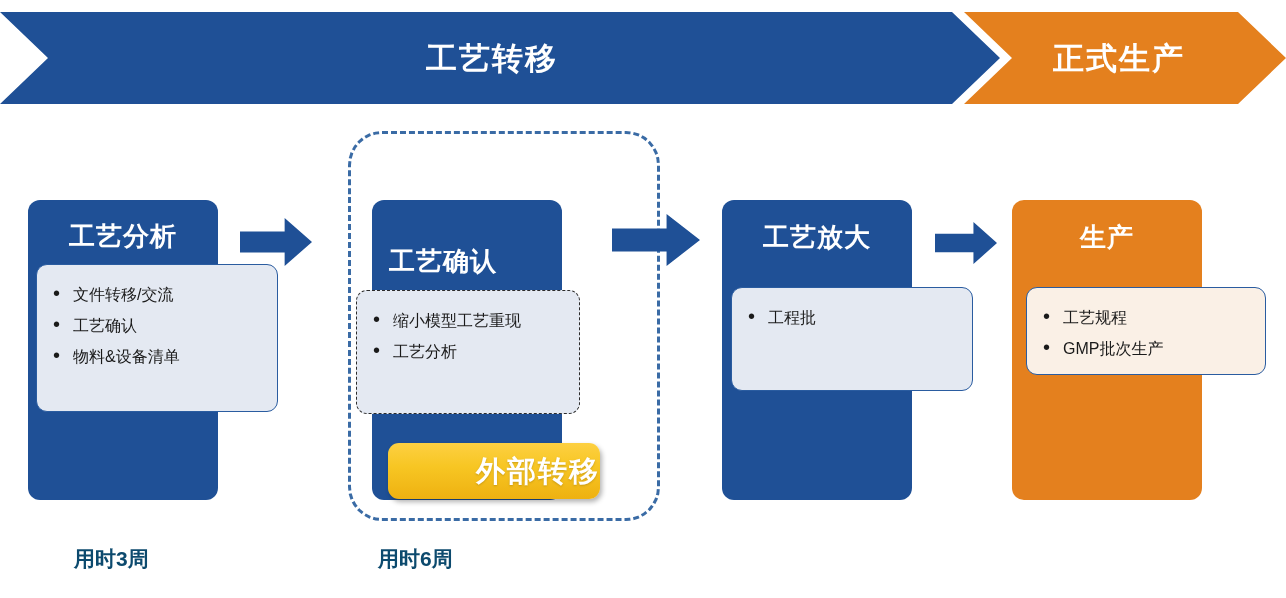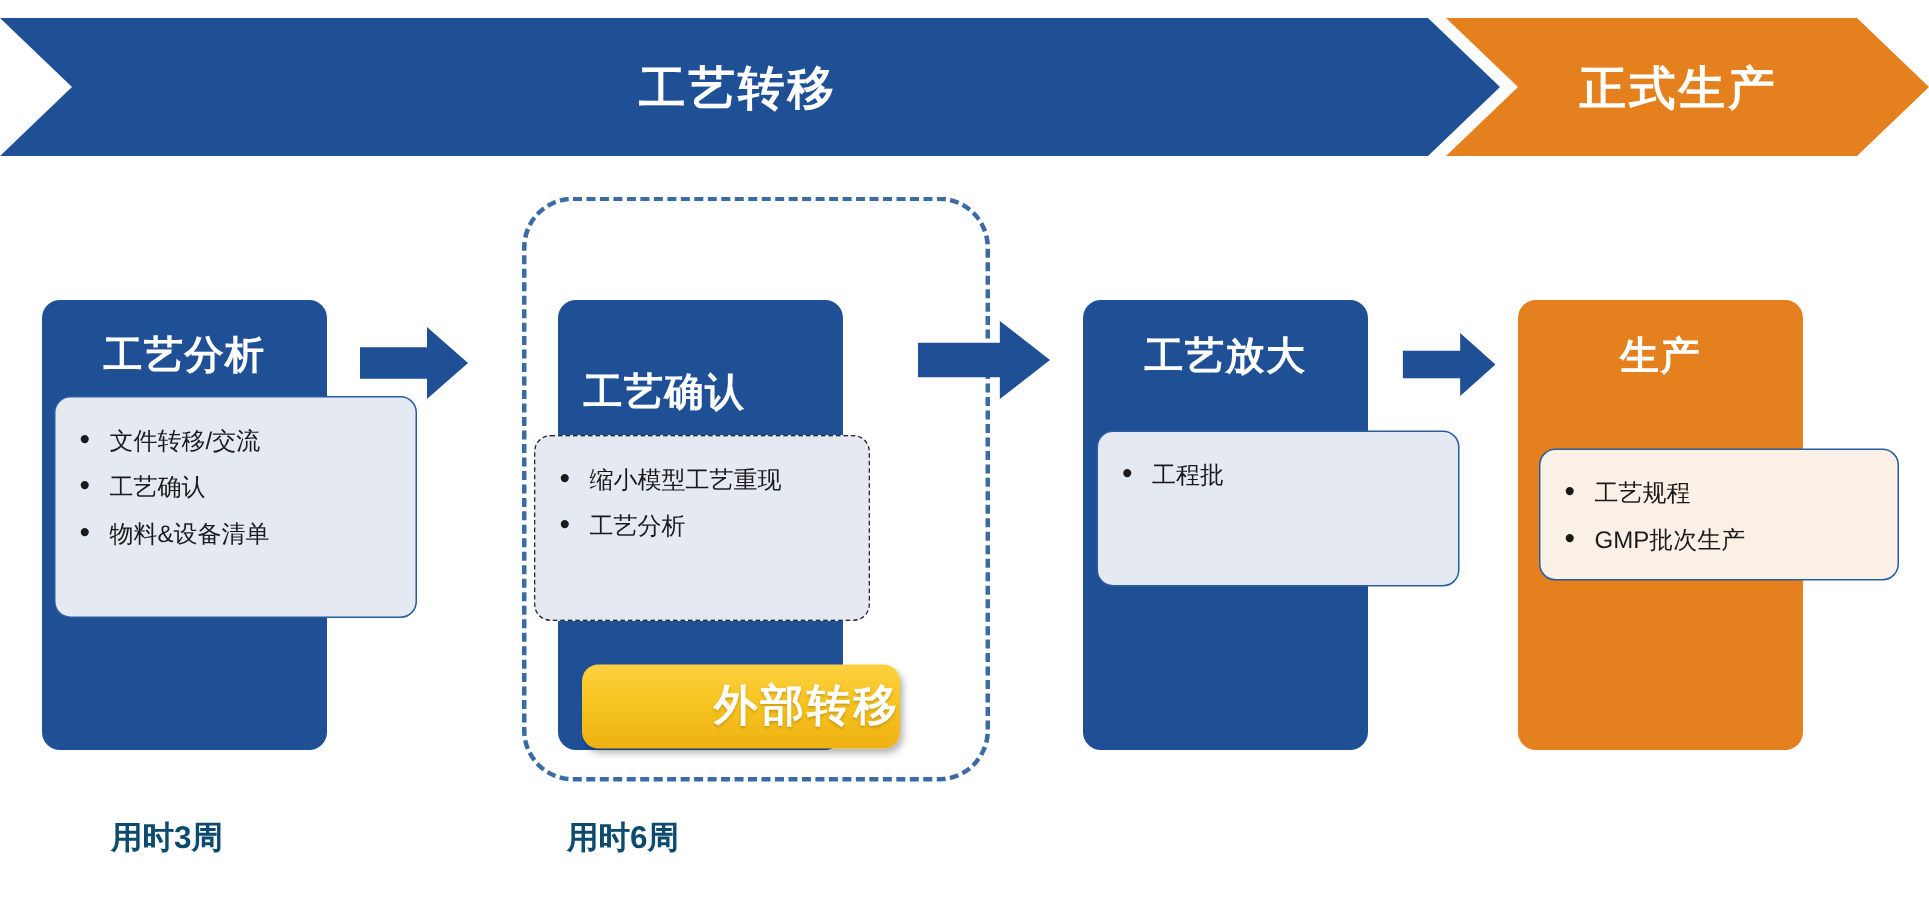--- a/index.html
+++ b/index.html
@@ -237,21 +237,21 @@
 <div class="detail-panel solid-blue-border" style="left:731px; top:287px; width:242px; height:104px;">
   <ul class="detail-list">
     <li>工程批</li>
   </ul>
 </div>
 
 <div class="arrow arrow-c"></div>
 
 <div class="stage-box stage-orange" style="left:1012px; top:200px; width:190px; height:300px;"></div>
 <div class="stage-title" style="left:1012px; width:190px; top:224px;">生产</div>
-<div class="detail-panel cream" style="left:1026px; top:299px; width:240px; height:88px;">
+<div class="detail-panel cream" style="left:1026px; top:287px; width:240px; height:88px;">
   <ul class="detail-list">
     <li>工艺规程</li>
     <li>GMP批次生产</li>
   </ul>
 </div>
 
 <div class="duration" style="left:74px; top:548px;">用时3周</div>
 <div class="duration" style="left:378px; top:548px;">用时6周</div>
 
 </body></html>

